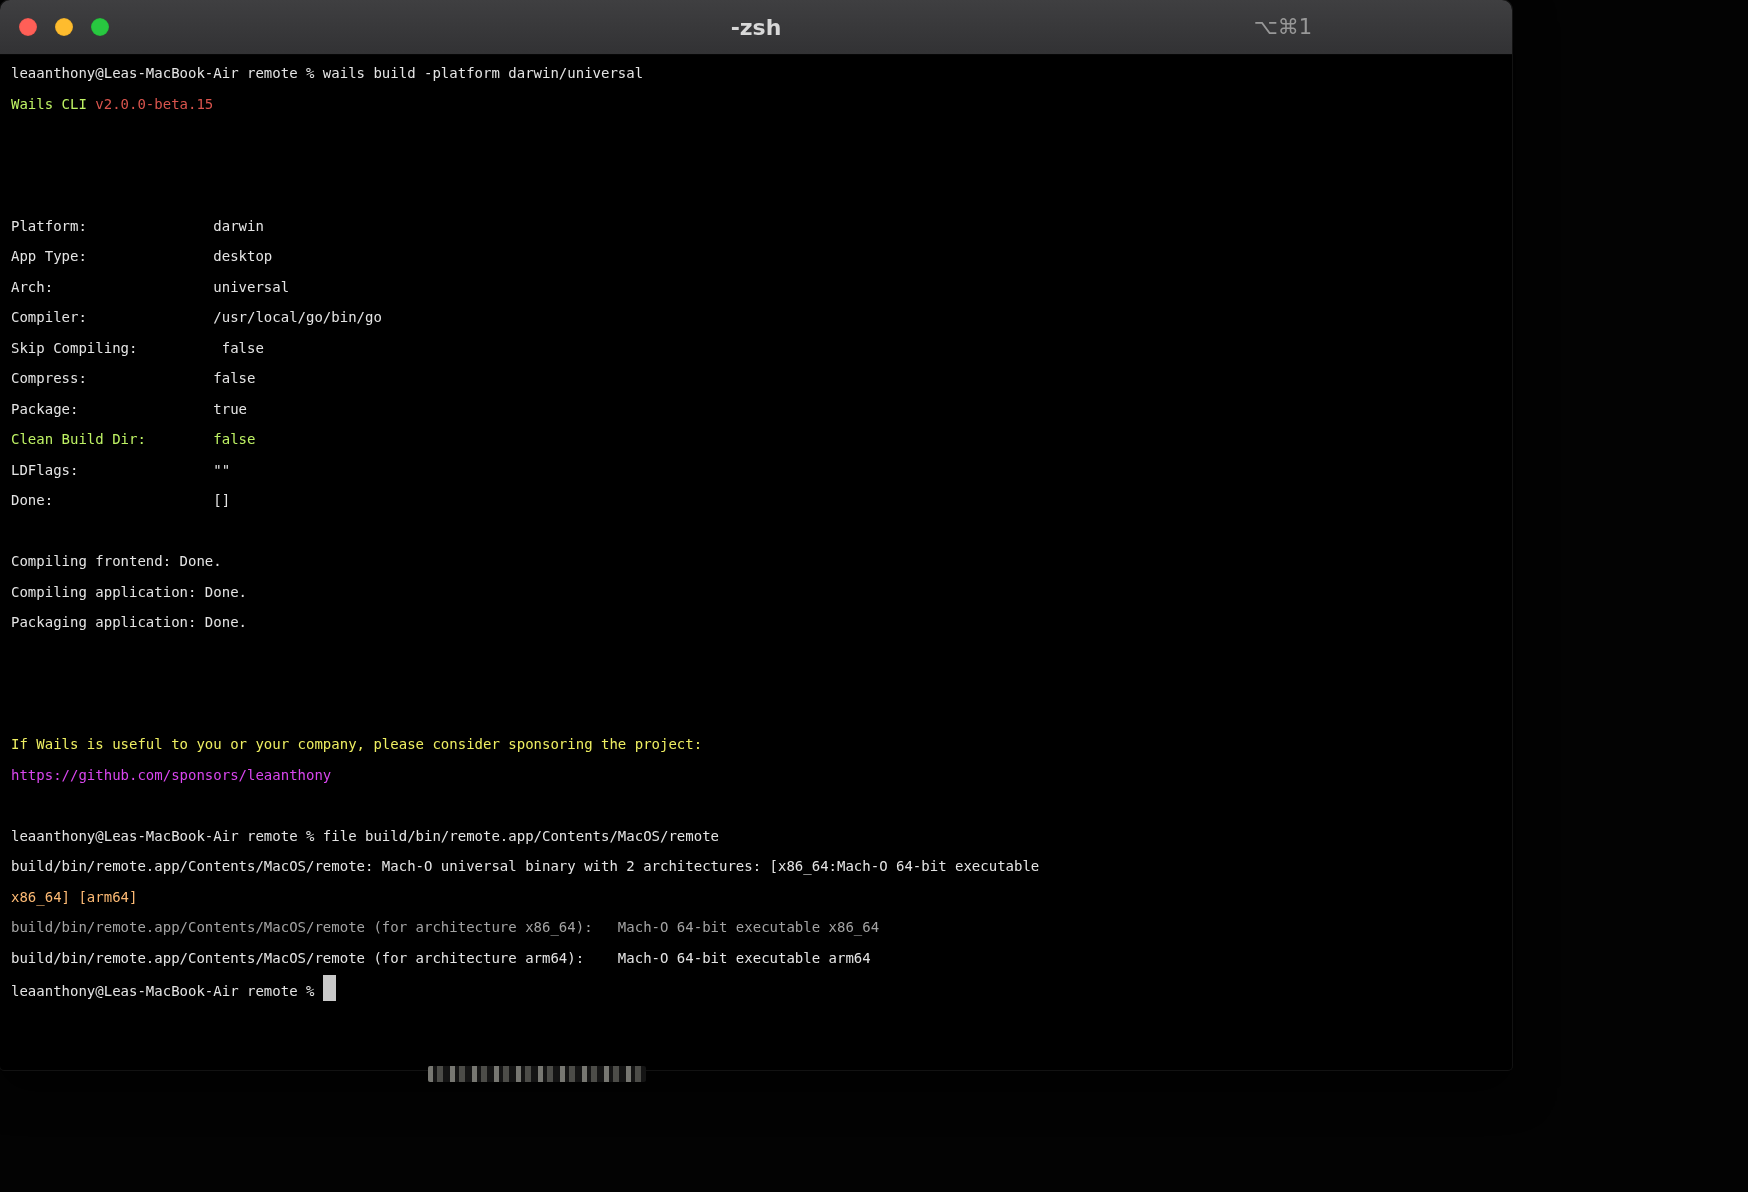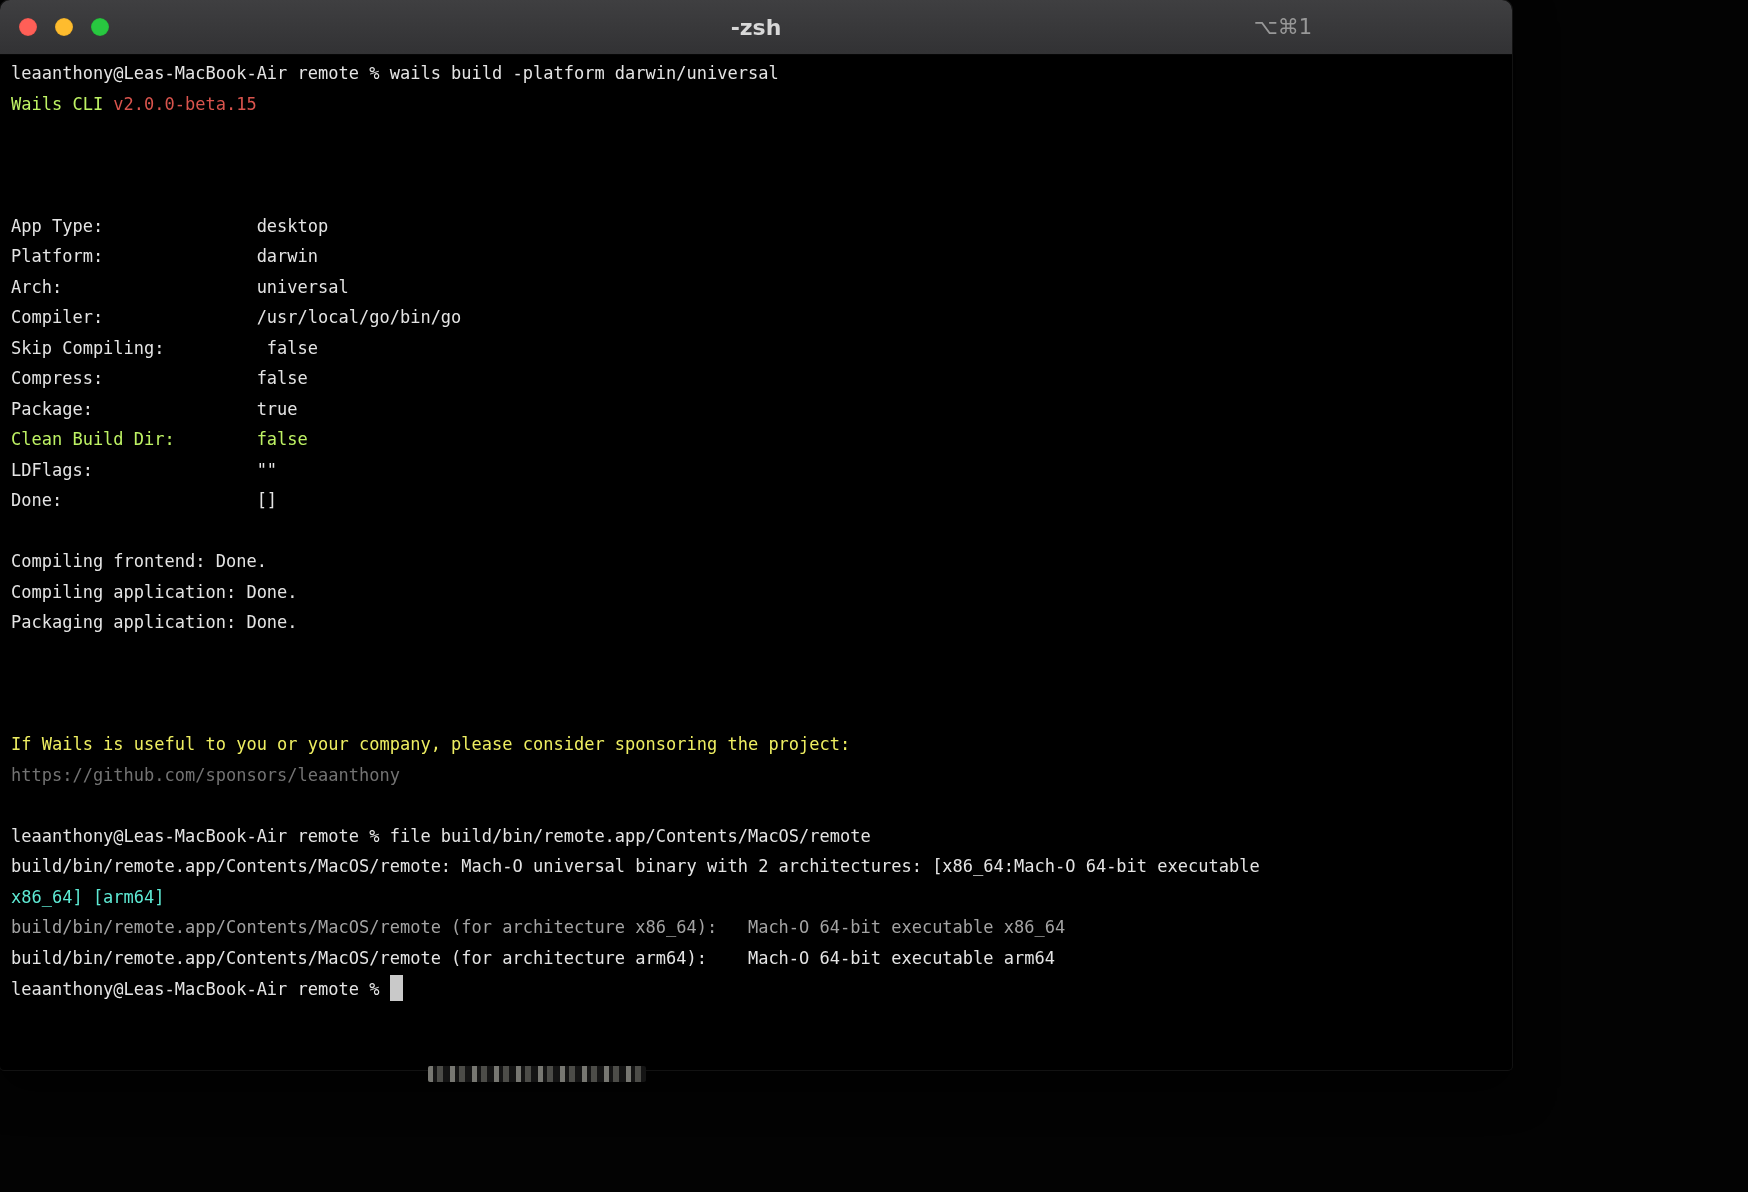--- a/index.html
+++ b/index.html
@@ -47,21 +47,21 @@
     position: absolute;
     right: 200px;
     top: 50%;
     transform: translateY(-50%);
     font-family: "DejaVu Sans", "Liberation Sans", sans-serif;
     font-size: 21px;
     color: #989898;
   }
   .terminal {
     padding: 3px 0 0 11px;
-    font-size: 17px;
+    font-size: 14px;
     line-height: 30.5px;
     color: #e4e4e4;
   }
   .term-line {
     white-space: pre;
     min-height: 30.5px;
   }
   .cursor {
     display: inline-block;
     width: 13px;
@@ -94,42 +94,42 @@
     </div>
     <div class="title">-zsh</div>
     <div class="shortcut">⌥⌘1</div>
   </div>
   <div class="terminal">
       <div class="term-line"><span style="color: rgb(228, 228, 228);">leaanthony@Leas-MacBook-Air remote % wails build -platform darwin/universal</span></div>
       <div class="term-line"><span style="color: #bef264;">Wails CLI </span><span style="color: rgb(217, 84, 77);">v2.0.0-beta.15</span></div>
       <div class="term-line"><span style="color: rgb(228, 228, 228);"></span></div>
       <div class="term-line"><span style="color: rgb(228, 228, 228);"></span></div>
       <div class="term-line"><span style="color: rgb(228, 228, 228);"></span></div>
+      <div class="term-line"><span style="color: rgb(228, 228, 228);">Platform:               darwin</span></div>
       <div class="term-line"><span style="color: rgb(228, 228, 228);">App Type:               desktop</span></div>
-      <div class="term-line"><span style="color: rgb(228, 228, 228);">Platform:               darwin</span></div>
       <div class="term-line"><span style="color: rgb(228, 228, 228);">Arch:                   universal</span></div>
       <div class="term-line"><span style="color: rgb(228, 228, 228);">Compiler:               /usr/local/go/bin/go</span></div>
       <div class="term-line"><span style="color: rgb(228, 228, 228);">Skip Compiling:          false</span></div>
       <div class="term-line"><span style="color: rgb(228, 228, 228);">Compress:               false</span></div>
       <div class="term-line"><span style="color: rgb(228, 228, 228);">Package:                true</span></div>
       <div class="term-line"><span style="color: #bef264;">Clean Build Dir:        false</span></div>
       <div class="term-line"><span style="color: rgb(228, 228, 228);">LDFlags:                ""</span></div>
       <div class="term-line"><span style="color: rgb(228, 228, 228);">Done:                   []</span></div>
       <div class="term-line"><span style="color: rgb(228, 228, 228);"></span></div>
       <div class="term-line"><span style="color: rgb(228, 228, 228);">Compiling frontend: Done.</span></div>
       <div class="term-line"><span style="color: rgb(228, 228, 228);">Compiling application: Done.</span></div>
       <div class="term-line"><span style="color: rgb(228, 228, 228);">Packaging application: Done.</span></div>
       <div class="term-line"><span style="color: rgb(228, 228, 228);"></span></div>
       <div class="term-line"><span style="color: rgb(228, 228, 228);"></span></div>
       <div class="term-line"><span style="color: rgb(228, 228, 228);"></span></div>
       <div class="term-line"><span style="color: rgb(238, 238, 97);">If Wails is useful to you or your company, please consider sponsoring the project:</span></div>
-      <div class="term-line"><span style="color: #737373;">https://github.com/sponsors/leaanthony</span></div>
+      <div class="term-line"><span style="color: #d946ef;">https://github.com/sponsors/leaanthony</span></div>
       <div class="term-line"><span style="color: rgb(228, 228, 228);"></span></div>
       <div class="term-line"><span style="color: rgb(228, 228, 228);">leaanthony@Leas-MacBook-Air remote % file build/bin/remote.app/Contents/MacOS/remote</span></div>
       <div class="term-line"><span style="color: rgb(228, 228, 228);">build/bin/remote.app/Contents/MacOS/remote: Mach-O universal binary with 2 architectures: [x86_64:Mach-O 64-bit executable</span></div>
-      <div class="term-line"><span style="color: #5eead4;">x86_64] [arm64]</span></div>
+      <div class="term-line"><span style="color: #fdba74;">x86_64] [arm64]</span></div>
       <div class="term-line"><span style="color: #a3a3a3;">build/bin/remote.app/Contents/MacOS/remote (for architecture x86_64):   Mach-O 64-bit executable x86_64</span></div>
       <div class="term-line"><span style="color: rgb(228, 228, 228);">build/bin/remote.app/Contents/MacOS/remote (for architecture arm64):    Mach-O 64-bit executable arm64</span></div>
       <div class="term-line"><span style="color: rgb(228, 228, 228);">leaanthony@Leas-MacBook-Air remote % </span><span class="cursor" style="background: rgb(201, 201, 201);"></span></div>
     </div>
 </div>
 
 <div class="sliver"></div>
 
 </body></html>

